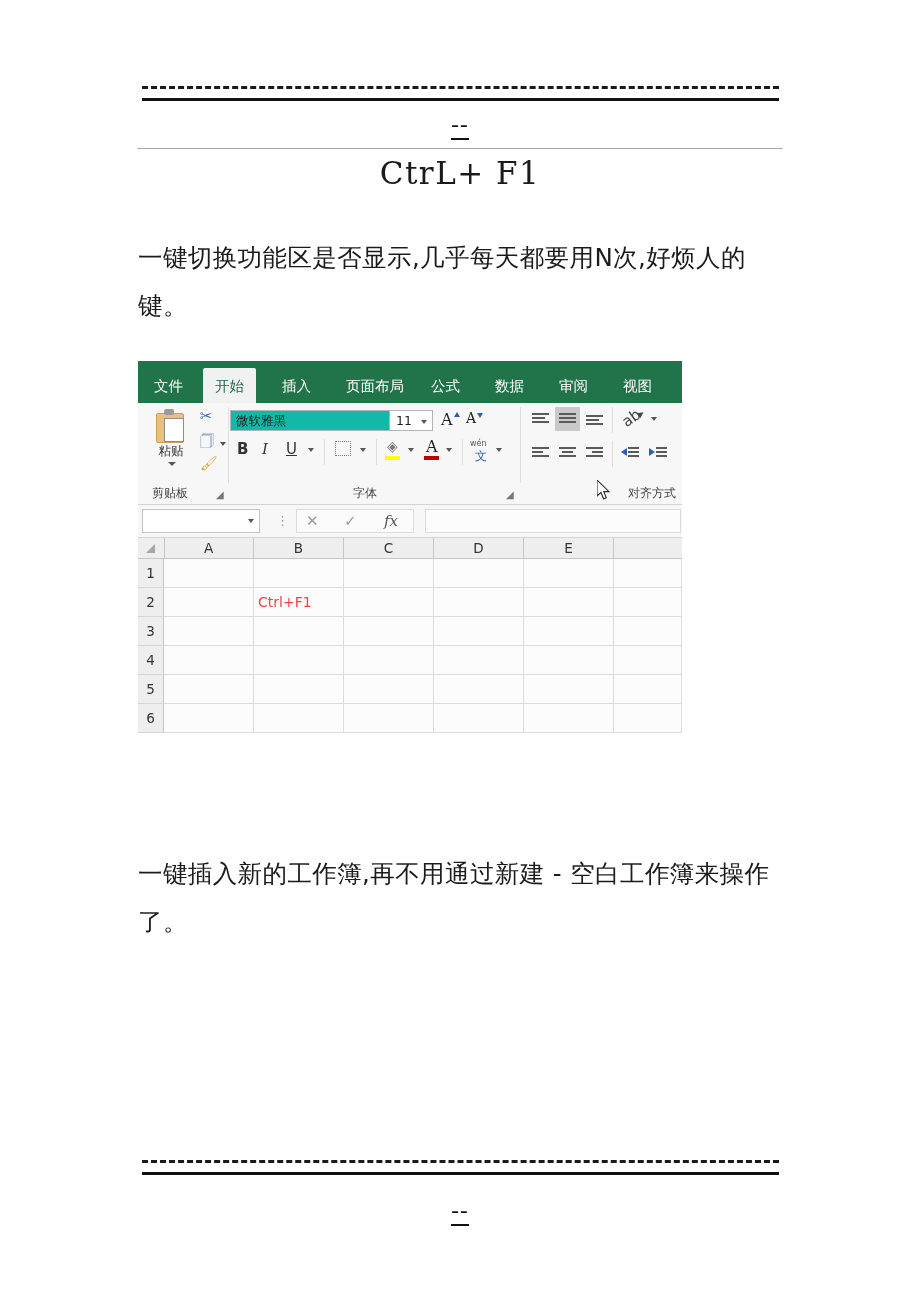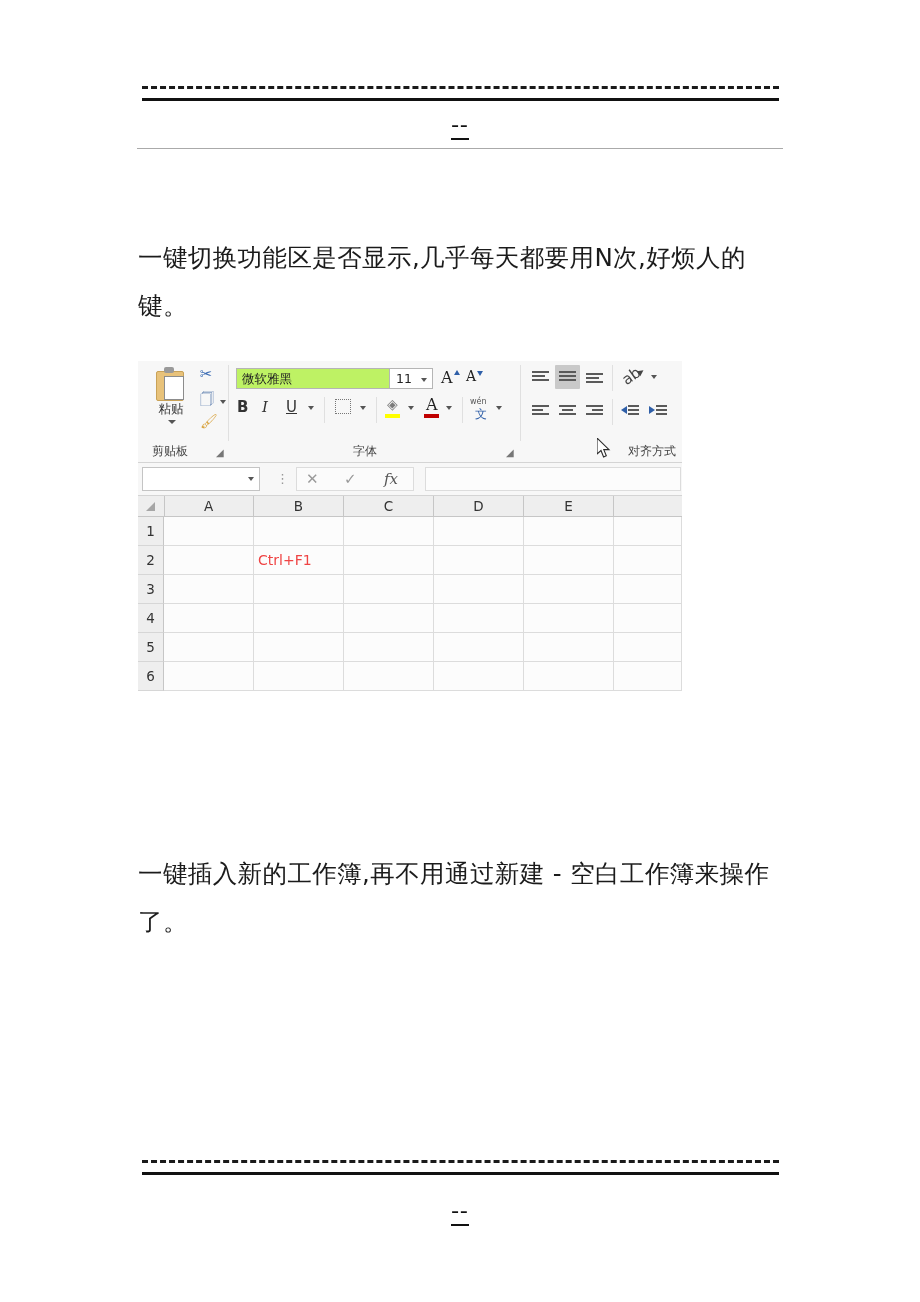--- a/index.html
+++ b/index.html
@@ -237,23 +237,23 @@
     position: absolute;
     width: 0; height: 0;
     border-left: 3.5px solid transparent;
     border-right: 3.5px solid transparent;
     border-top: 4px solid #555;
   }
 
   
   .fontname-box {
     position: absolute;
-    left: 98px; top: 7px;
+    left: 92px; top: 7px;
     width: 172px; height: 21px;
-    background: #bef264;
+    background: #14b8a6;
     border: 1px solid #b5b5b5;
     box-sizing: border-box;
   }
   .fontname-box .txt {
     position: absolute;
     left: 5px; top: 2px;
     font-size: 12.5px;
     color: #222;
   }
   .fontsize-box {
@@ -476,25 +476,36 @@
 </head>
 <body>
 
 <div class="page">
 
   <div class="rule-dashed" style="top:86px;"></div>
   <div class="rule-solid" style="top:98px;"></div>
   <div class="dash-mark" style="top:112px;"><span>--</span></div>
   <div class="rule-thin" style="top:148px;"></div>
 
+  <div class="doc-title">CtrL+ F1</div>
 
   <div class="para" style="top:234px;">一键切换功能区是否显示,几乎每天都要用N次,好烦人的键。</div>
 
   <div class="excel-shot">
 
+    <div class="ribbon-tabs">
+      <div class="ribbon-tab" style="left:4px;">文件</div>
+      <div class="ribbon-tab active" style="left:65px;">开始</div>
+      <div class="ribbon-tab" style="left:132px;">插入</div>
+      <div class="ribbon-tab" style="left:196px;">页面布局</div>
+      <div class="ribbon-tab" style="left:281px;">公式</div>
+      <div class="ribbon-tab" style="left:345px;">数据</div>
+      <div class="ribbon-tab" style="left:409px;">审阅</div>
+      <div class="ribbon-tab" style="left:473px;">视图</div>
+    </div>
 
     <div class="ribbon-body">
 
       <div class="paste-btn">
         <div class="clip-icon">
           <div class="clip-body"></div>
           <div class="clip-clip"></div>
           <div class="clip-page"></div>
         </div>
         <div class="paste-label">粘贴</div>

